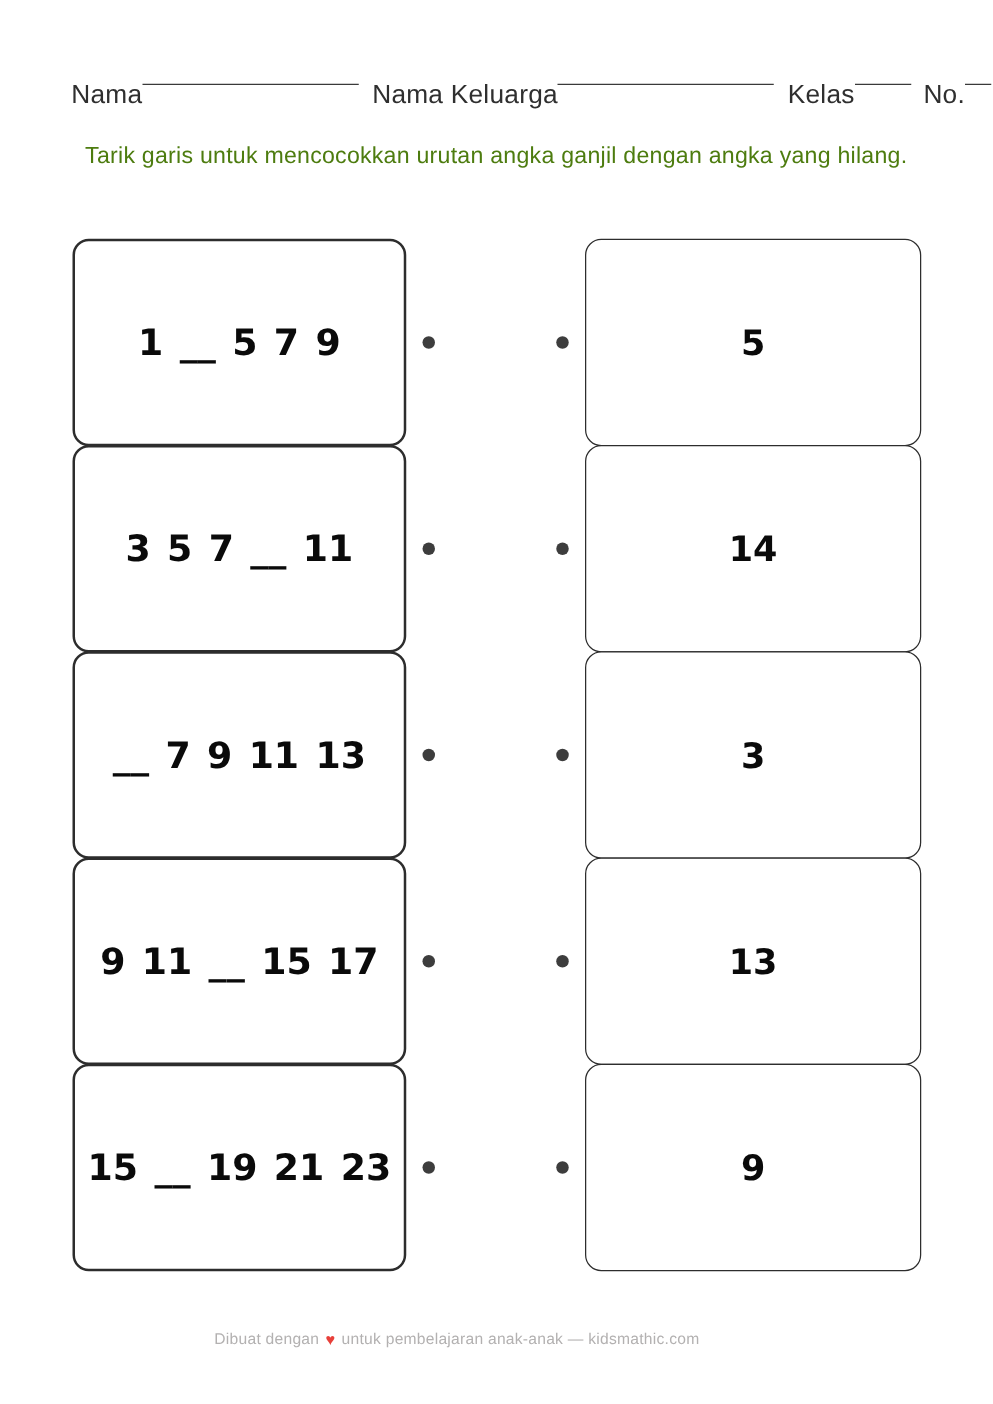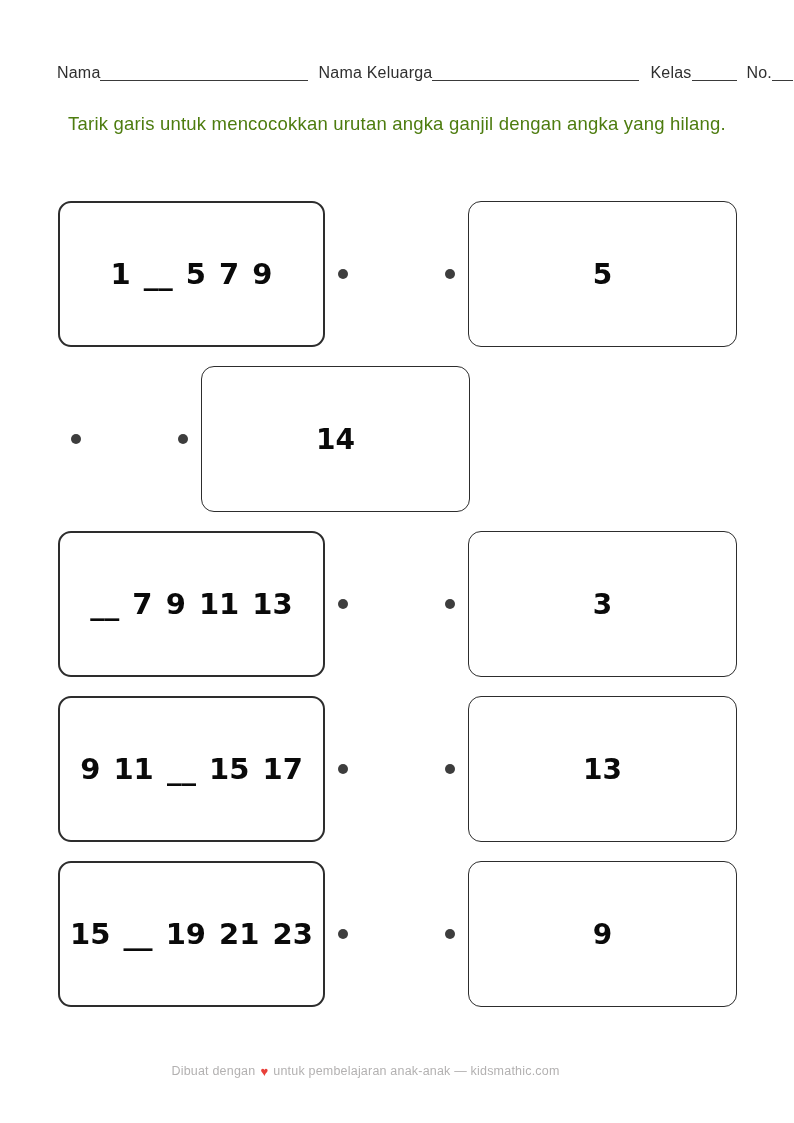--- a/index.html
+++ b/index.html
@@ -15,22 +15,22 @@
     overflow: hidden;
   }
 
   
   .header-row {
     position: absolute;
     top: 64px;
     left: 57px;
     width: 736px;
     display: flex;
-    align-items: flex-end;
-    font-size: 16px;
+    align-items: flex-start;
+    font-size: 21px;
     color: #2f2f2f;
     letter-spacing: 0.2px;
   }
   .field-label { white-space: nowrap; padding-bottom: 1px; }
   .write-line {
     border-bottom: 1.4px solid #3a3a3a;
     height: 4px;
     margin-bottom: 2px;
   }
   .write-line.grow { flex: 1 1 auto; margin-right: 11px; }
@@ -57,21 +57,21 @@
     left: 58px;
     width: 679px;
   }
   .match-row {
     display: flex;
     align-items: center;
     height: 146px;
     margin-bottom: 19px;
   }
   .card {
-    height: 146px;
+    height: 166px;
     background: #ffffff;
     display: flex;
     align-items: center;
     justify-content: center;
     font-family: "DejaVu Sans", sans-serif;
     font-weight: 700;
     color: #0a0a0a;
   }
   .card.seq {
     width: 267px;
@@ -135,20 +135,21 @@
   <div class="match-area">
 
     <div class="match-row">
       <div class="card seq">1 __ 5 7 9</div>
       <span class="dot left"></span>
       <span class="dot right"></span>
       <div class="card ans">5</div>
     </div>
 
     <div class="match-row">
+      <div class="card seq">3 5 7 __ 11</div>
       <span class="dot left"></span>
       <span class="dot right"></span>
       <div class="card ans">14</div>
     </div>
 
     <div class="match-row">
       <div class="card seq">__ 7 9 11 13</div>
       <span class="dot left"></span>
       <span class="dot right"></span>
       <div class="card ans">3</div>

